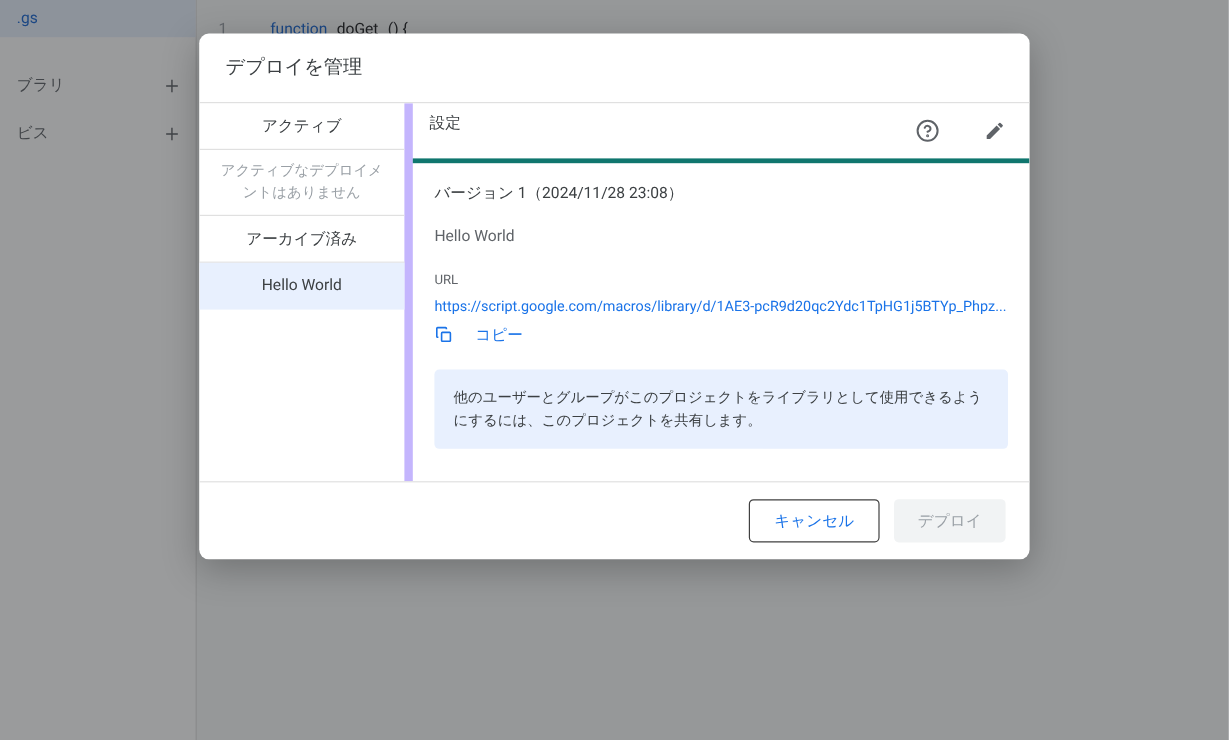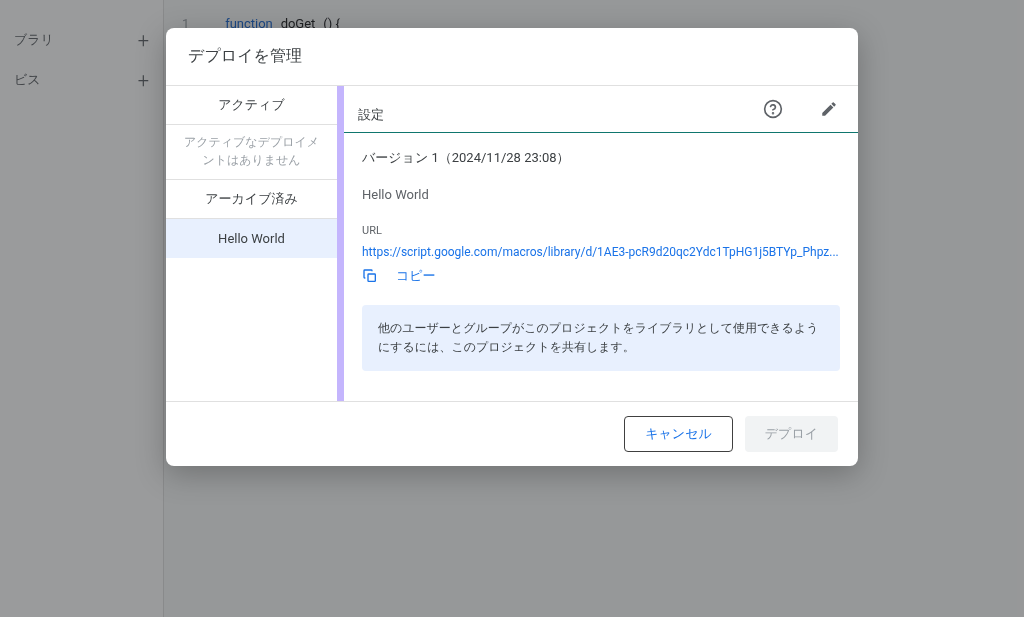--- a/index.html
+++ b/index.html
@@ -111,23 +111,23 @@
       background: #e8f0fe;
       cursor: pointer;
     }
     .right-panel {
       flex: 1;
       display: flex;
       flex-direction: column;
     }
     .right-header {
       display: flex;
-      align-items: flex-end;
+      align-items: flex-start;
       padding: 8px 14px;
-      border-bottom: 1px solid #0f766e;
+      border-bottom: 4px solid #0f766e;
       gap: 26px;
     }
     .right-header-title {
       font-size: 13px;
       color: #3c4043;
       flex: 1;
     }
     .icon-btn {
       width: 30px;
       height: 30px;
@@ -205,20 +205,23 @@
       color: #9aa0a6;
       background: #f1f3f4;
       cursor: default;
     }
   </style>
 </head>
 <body>
 
 <div class="background">
   <div class="bg-sidebar">
+    <div class="bg-sidebar-item selected">
+      <span>.gs</span>
+    </div>
     <div style="height:20px"></div>
     <div class="bg-sidebar-item">
       <span>ブラリ</span>
       <span class="bg-plus">+</span>
     </div>
     <div class="bg-sidebar-item">
       <span>ビス</span>
       <span class="bg-plus">+</span>
     </div>
   </div>

